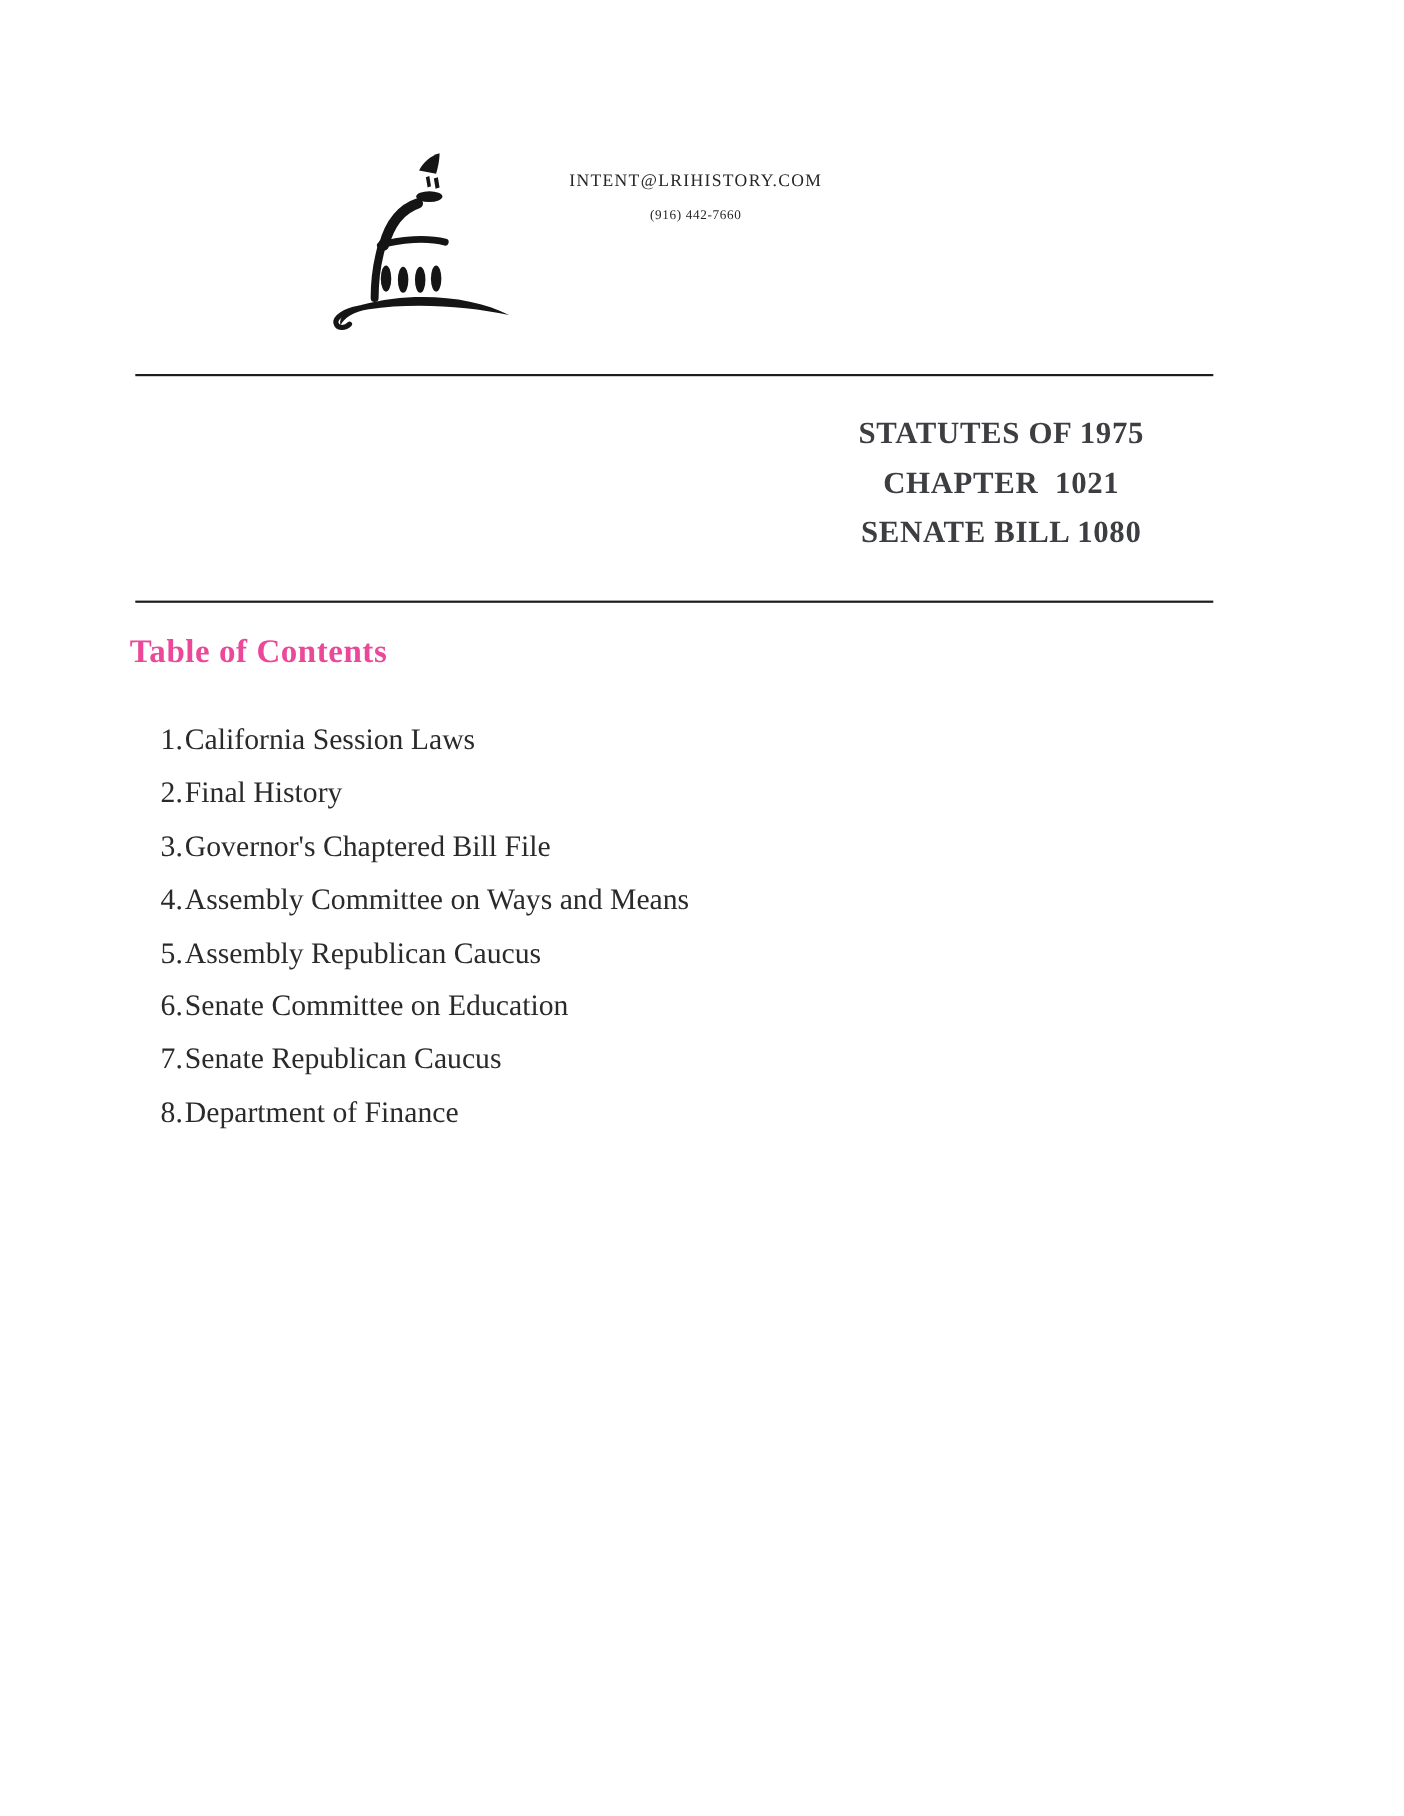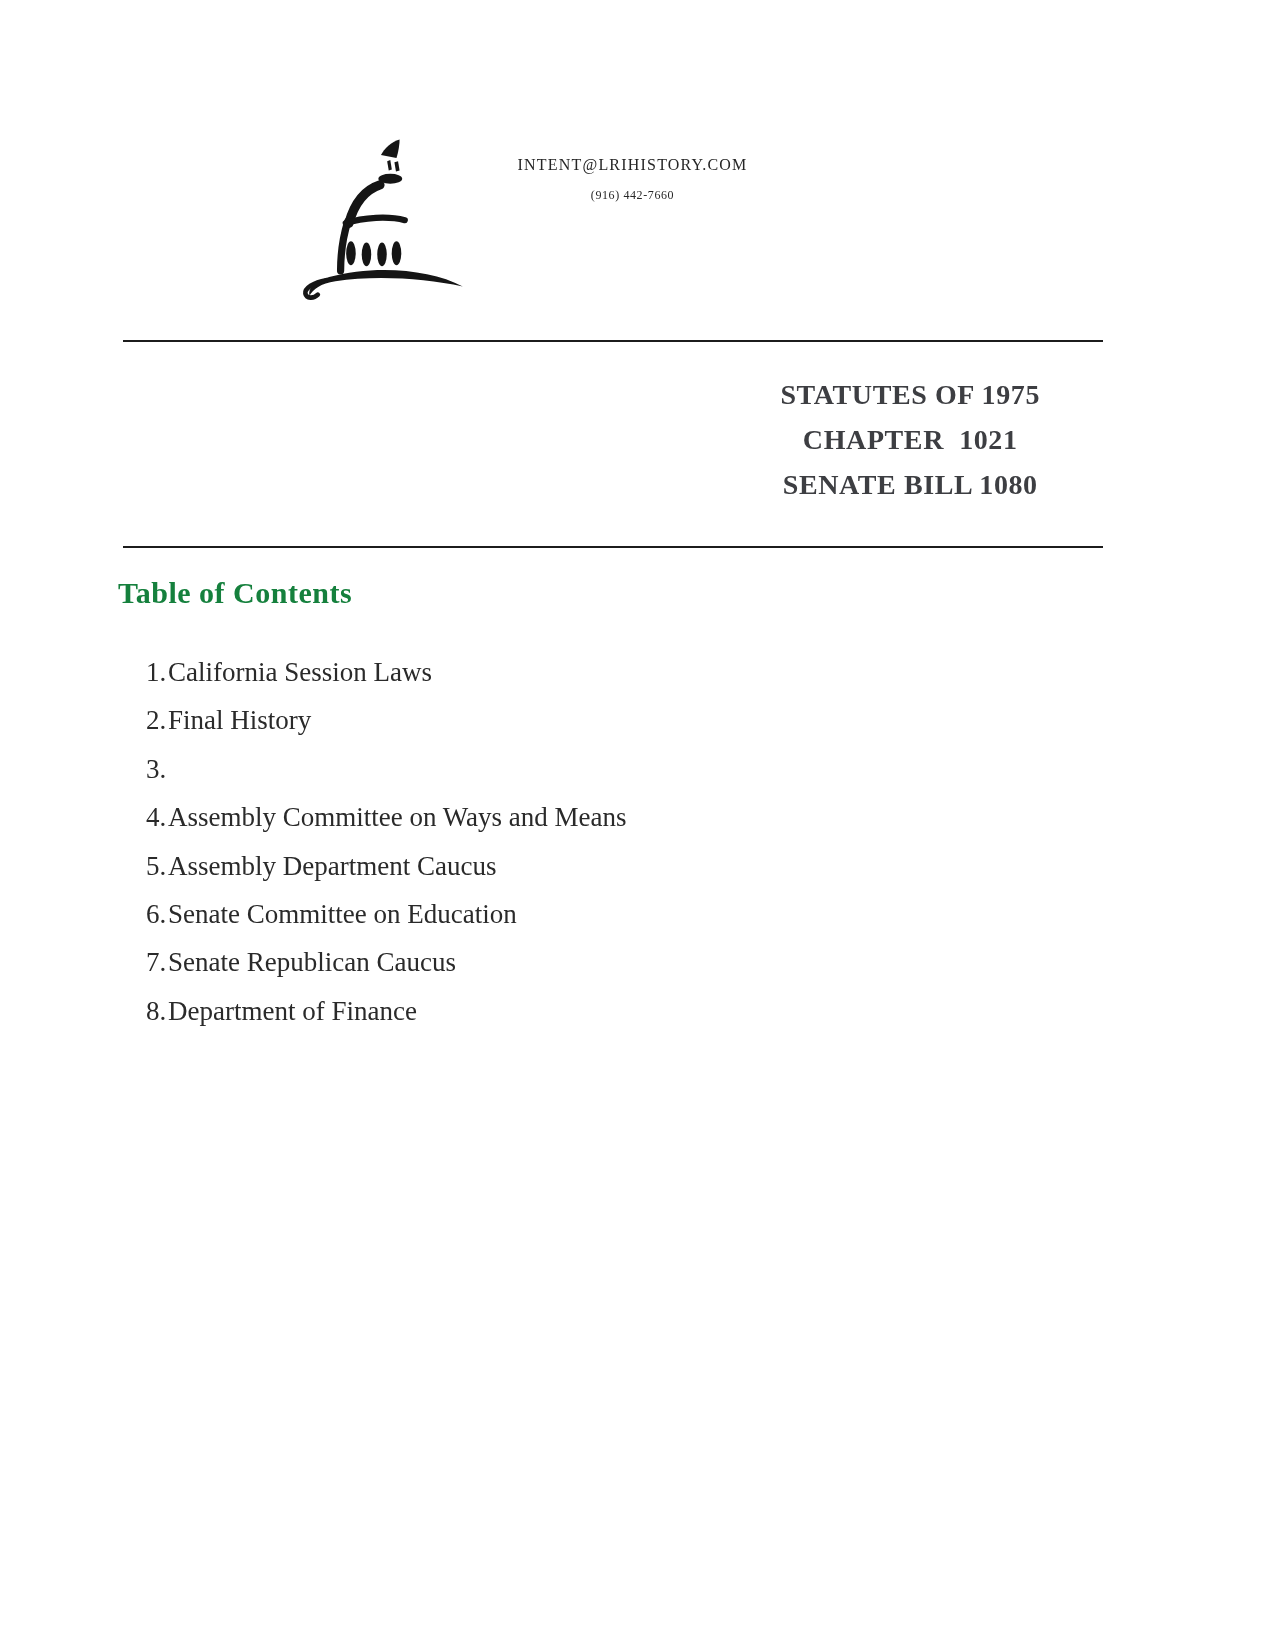--- a/index.html
+++ b/index.html
@@ -84,21 +84,21 @@
   .reference div { white-space: pre-wrap; text-align: center; }
 
   
   .toc-title {
     position: absolute;
     left: 118px;
     top: 576px;
     font-size: 30px;
     font-weight: bold;
     letter-spacing: 0.5px;
-    color: #15803d;
+    color: #ec4899;
   }
   .toc-list {
     position: absolute;
     left: 146px;
     top: 648px;
     list-style: none;
     font-size: 27px;
     color: #2a2a2a;
   }
   .toc-item {
@@ -171,28 +171,29 @@
     <li class="toc-item">
       <span class="num">1.</span>
       <span class="label">California Session Laws</span>
     </li>
     <li class="toc-item">
       <span class="num">2.</span>
       <span class="label">Final History</span>
     </li>
     <li class="toc-item">
       <span class="num">3.</span>
+      <span class="label">Governor's Chaptered Bill File</span>
     </li>
     <li class="toc-item">
       <span class="num">4.</span>
       <span class="label">Assembly Committee on Ways and Means</span>
     </li>
     <li class="toc-item">
       <span class="num">5.</span>
-      <span class="label">Assembly Department Caucus</span>
+      <span class="label">Assembly Republican Caucus</span>
     </li>
     <li class="toc-item">
       <span class="num">6.</span>
       <span class="label">Senate Committee on Education</span>
     </li>
     <li class="toc-item">
       <span class="num">7.</span>
       <span class="label">Senate Republican Caucus</span>
     </li>
     <li class="toc-item">

